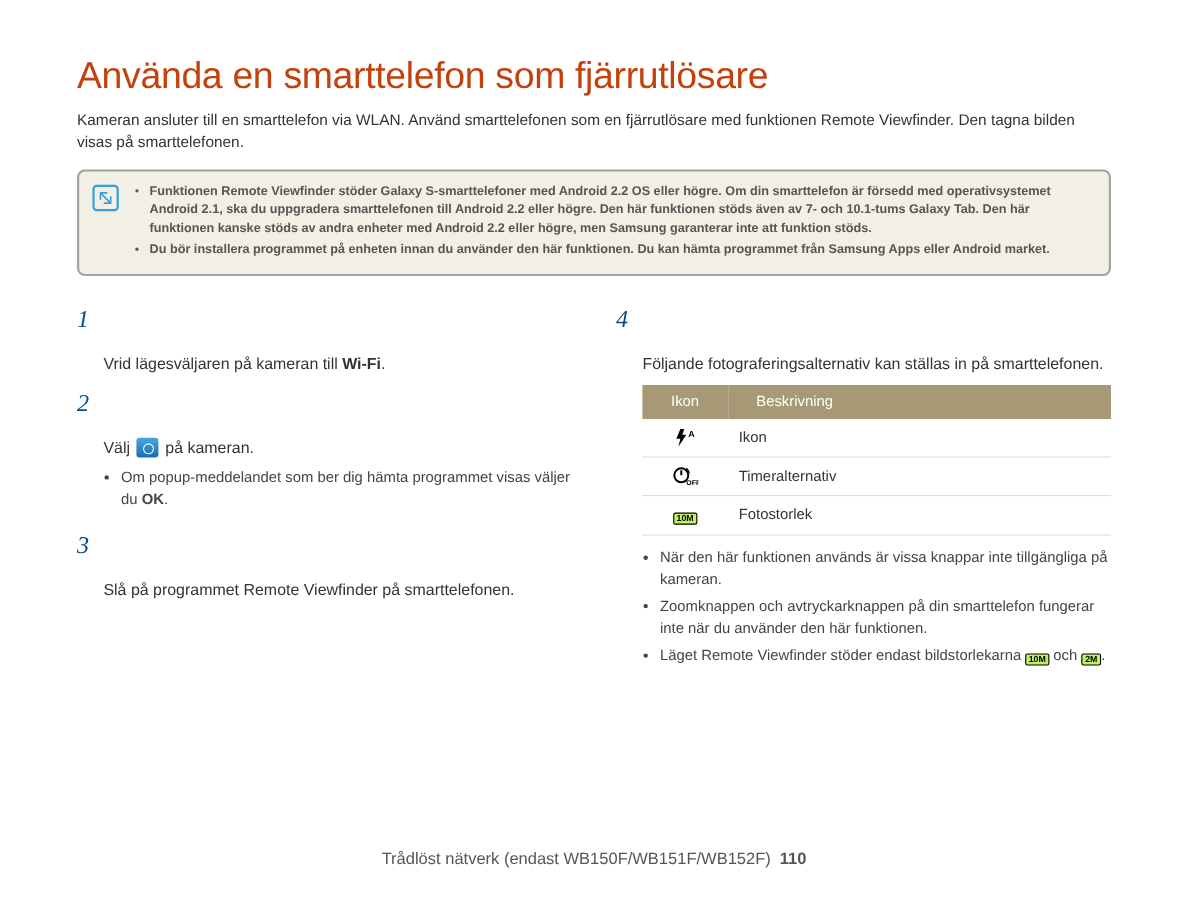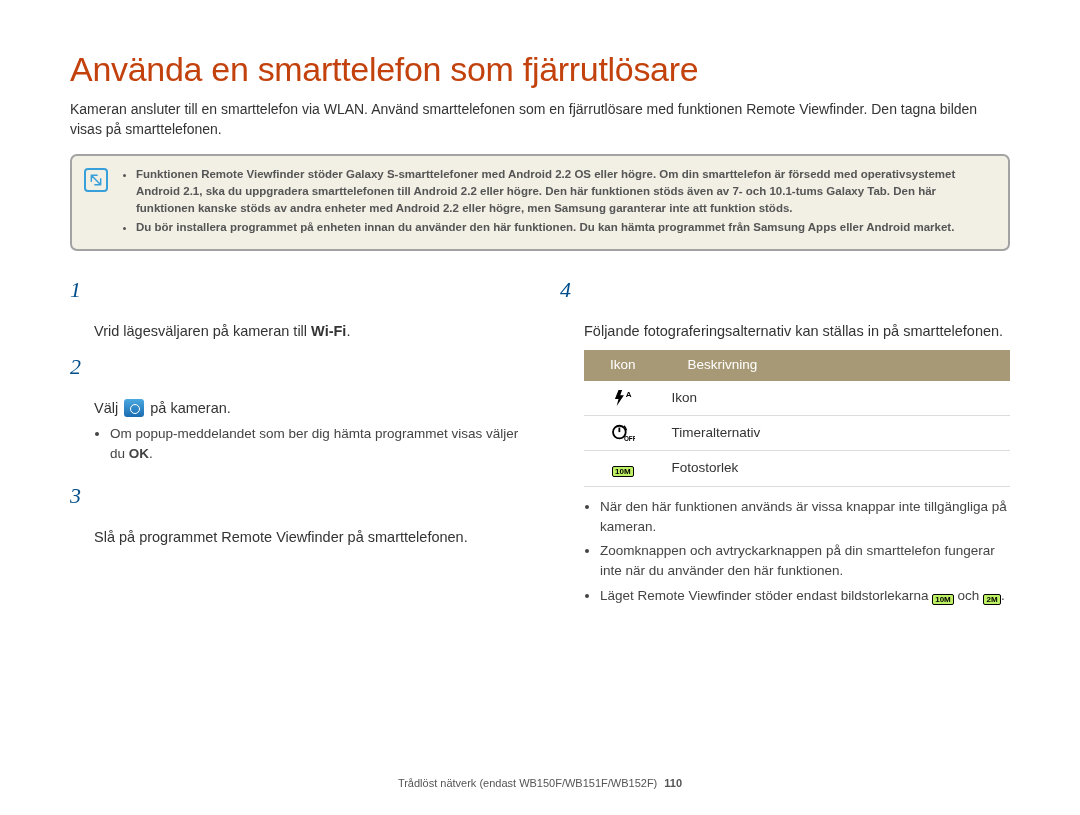--- a/index.html
+++ b/index.html
@@ -151,21 +151,21 @@
     color:#000;
     vertical-align:-2px;
     min-width:18px;
     text-align:center;
   }
   .footer {
     position: absolute;
     left: 0; right: 0;
     bottom: 26px;
     text-align: center;
-    font-size: 11px;
+    font-size: 15px;
     color: #555;
   }
   .pagenum { font-weight: bold; margin-left: 4px; }
 </style>
 </head>
 <body>
 
 <div class="page">
 
   <h1 class="title">Använda en smarttelefon som fjärrutlösare</h1>

